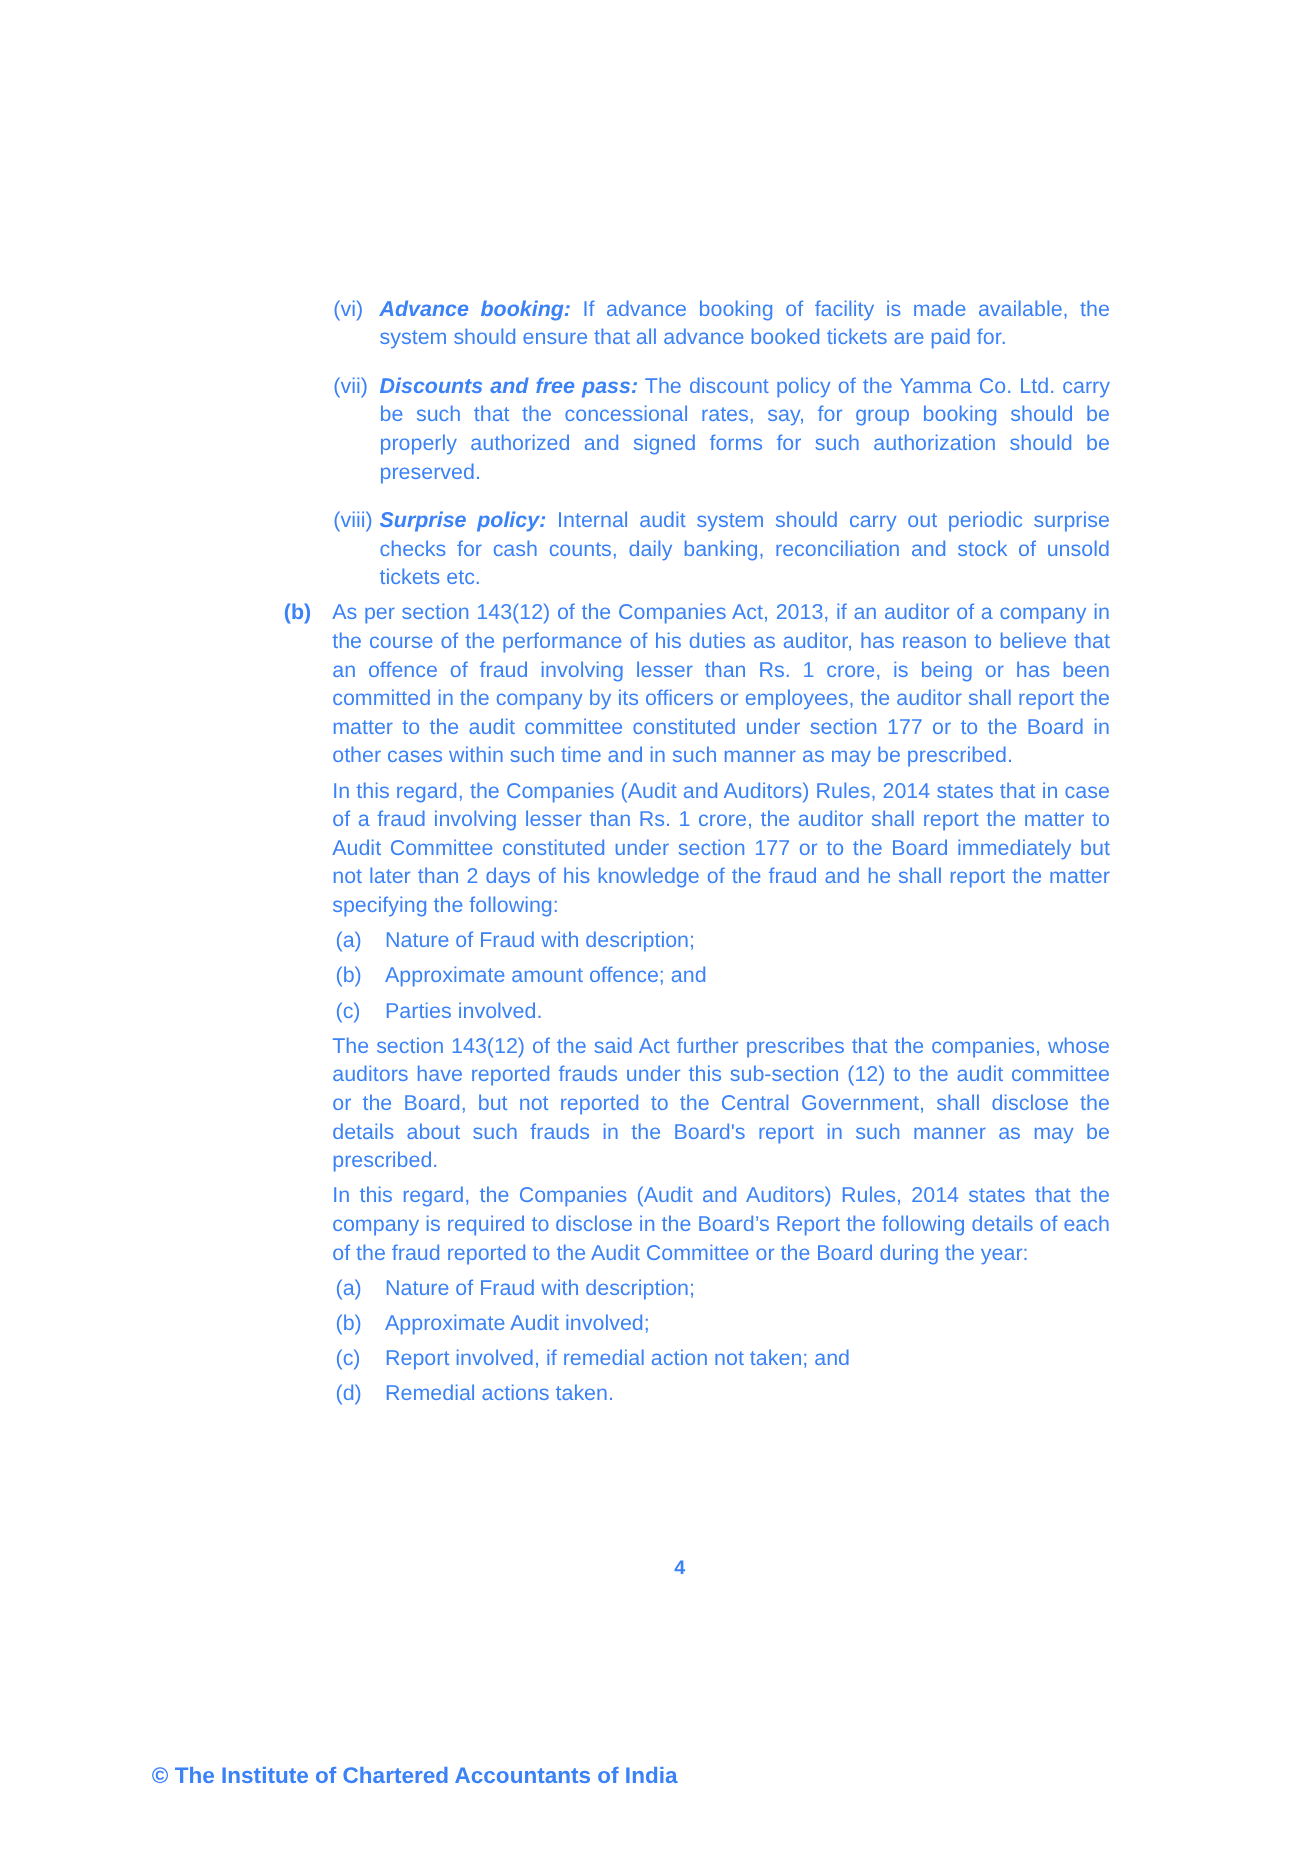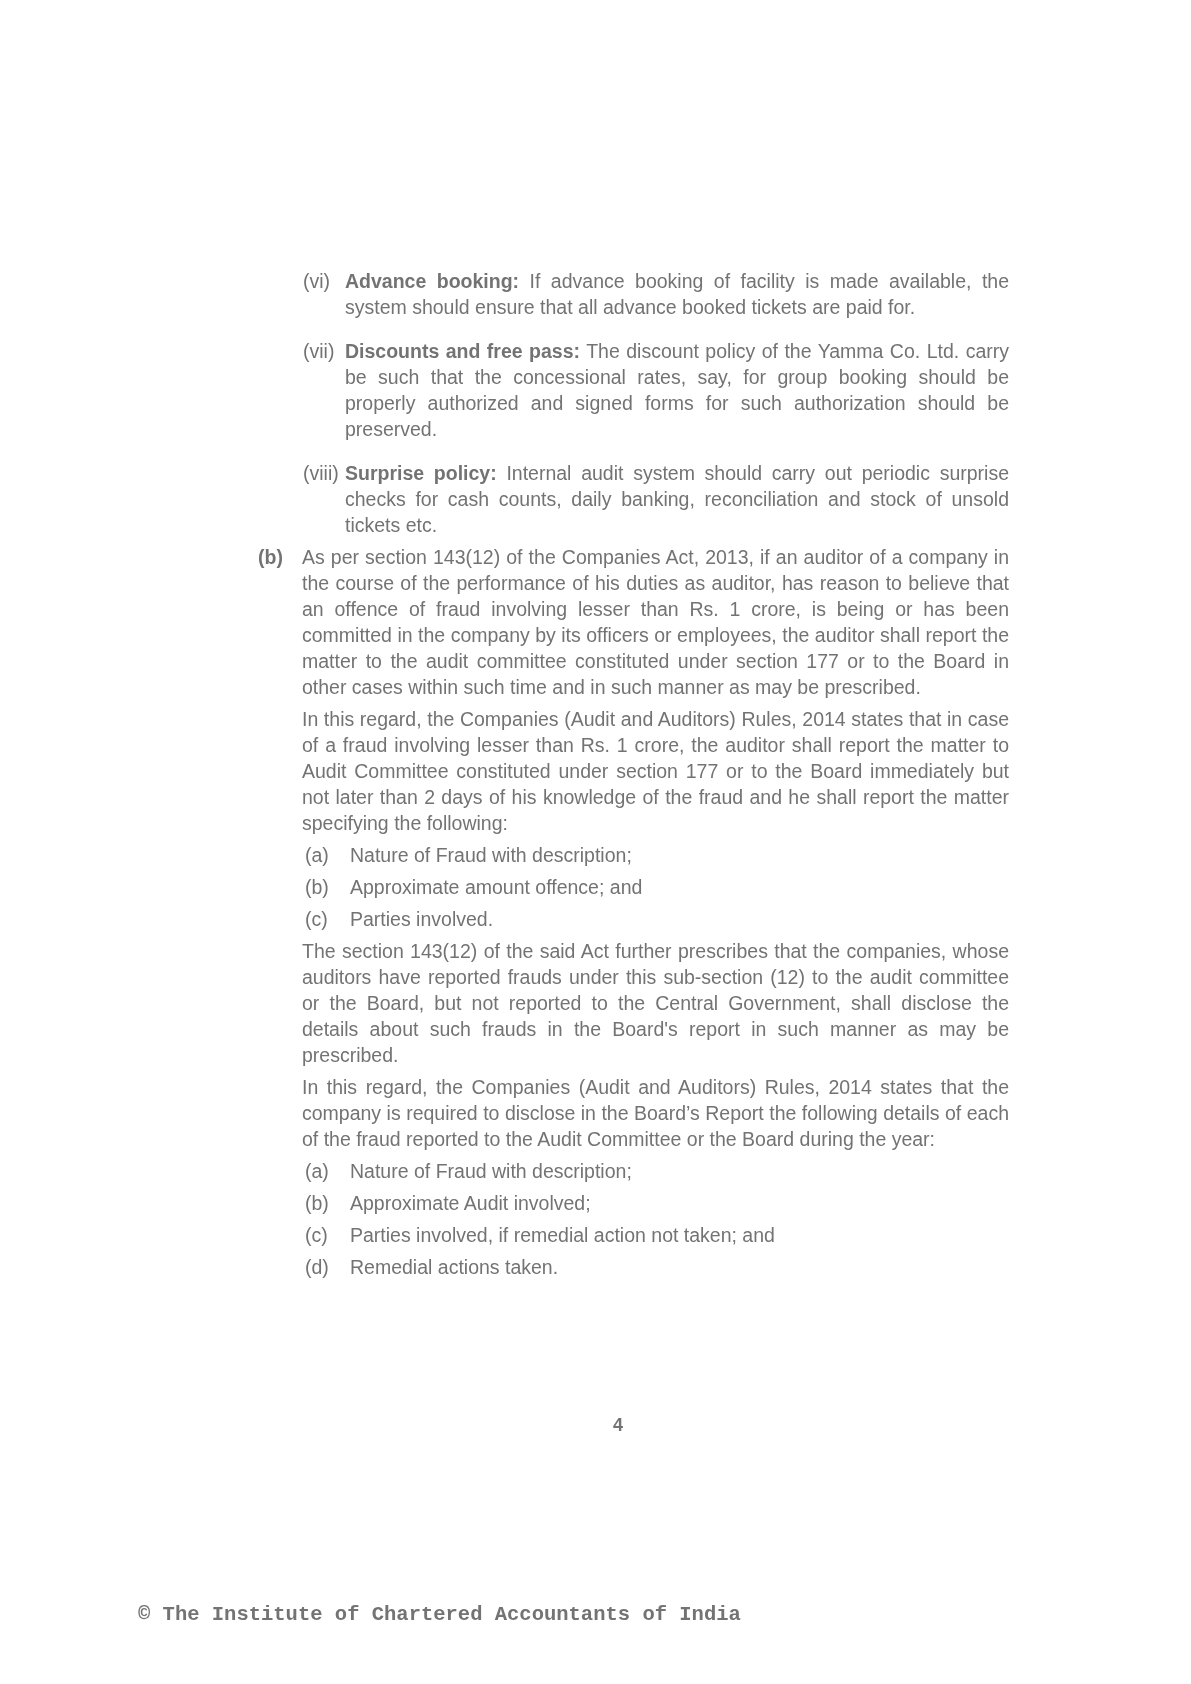--- a/index.html
+++ b/index.html
@@ -8,21 +8,21 @@
     background: #ffffff;
   }
   .page {
     position: relative;
     width: 1191px;
     height: 1684px;
     background: #ffffff;
     font-family: "Liberation Sans", sans-serif;
     font-size: 19.5px;
     line-height: 26px;
-    color: #737373;
+    color: #3b82f6;
     overflow: hidden;
   }
   .content {
     position: absolute;
     left: 258px;
     top: 268px;
     width: 751px;
   }
   
   .roman-list { margin-left: 45px; }
@@ -32,21 +32,21 @@
     text-align: justify;
     margin-top: 18px;
   }
   .r-item:first-child { margin-top: 0; }
   .r-marker {
     position: absolute;
     left: 0;
     top: 0;
     white-space: nowrap;
   }
-  .r-lead { font-weight: bold; }
+  .r-lead { font-weight: bold; font-style: italic; }
   
   .section-b {
     position: relative;
     padding-left: 44px;
     margin-top: 6px;
   }
   .b-marker {
     position: absolute;
     left: 0;
     top: 0;
@@ -81,21 +81,21 @@
     width: 60px;
     text-align: center;
     font-weight: bold;
     font-size: 18px;
     line-height: 26px;
   }
   .footer {
     position: absolute;
     left: 138px;
     top: 1602px;
-    font-family: Liberation Mono, monospace;
+    font-family: Liberation Sans, sans-serif;
     font-weight: bold;
     font-size: 20.5px;
     line-height: 26px;
   }
 </style>
 </head>
 <body>
 
 <div class="page">
   <div class="content">
@@ -146,21 +146,21 @@
           <div class="s-item">
             <span class="s-marker">(a)</span>
             <span>Nature of Fraud with description;</span>
           </div>
           <div class="s-item">
             <span class="s-marker">(b)</span>
             <span>Approximate Audit involved;</span>
           </div>
           <div class="s-item">
             <span class="s-marker">(c)</span>
-            <span>Parties involved, if remedial action not taken; and</span>
+            <span>Report involved, if remedial action not taken; and</span>
           </div>
           <div class="s-item">
             <span class="s-marker">(d)</span>
             <span>Remedial actions taken.</span>
           </div>
         </div>
 
       </div>
     </div>
 

